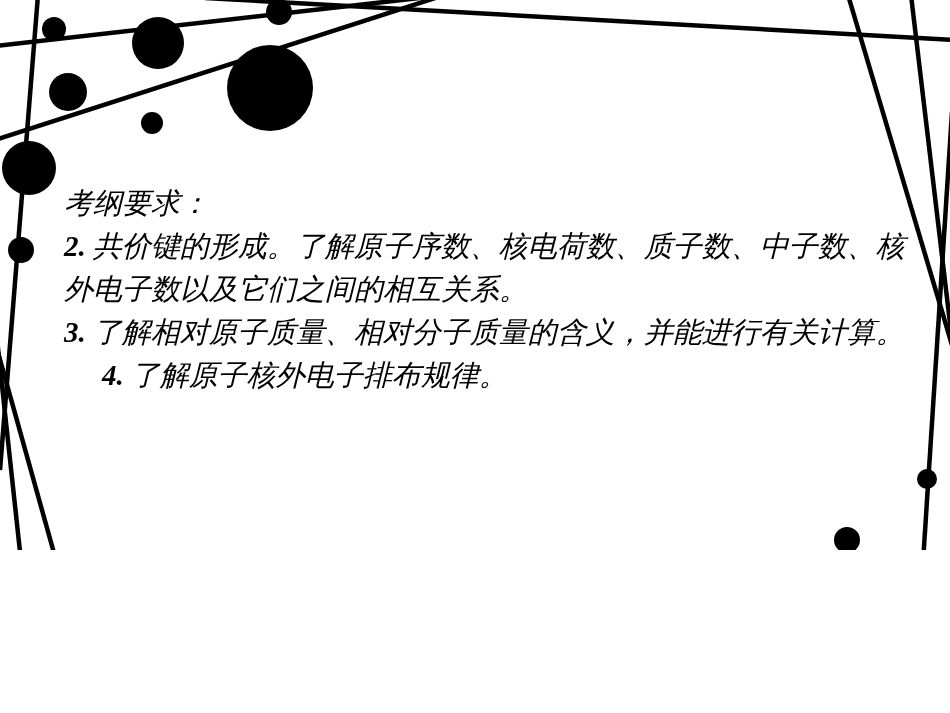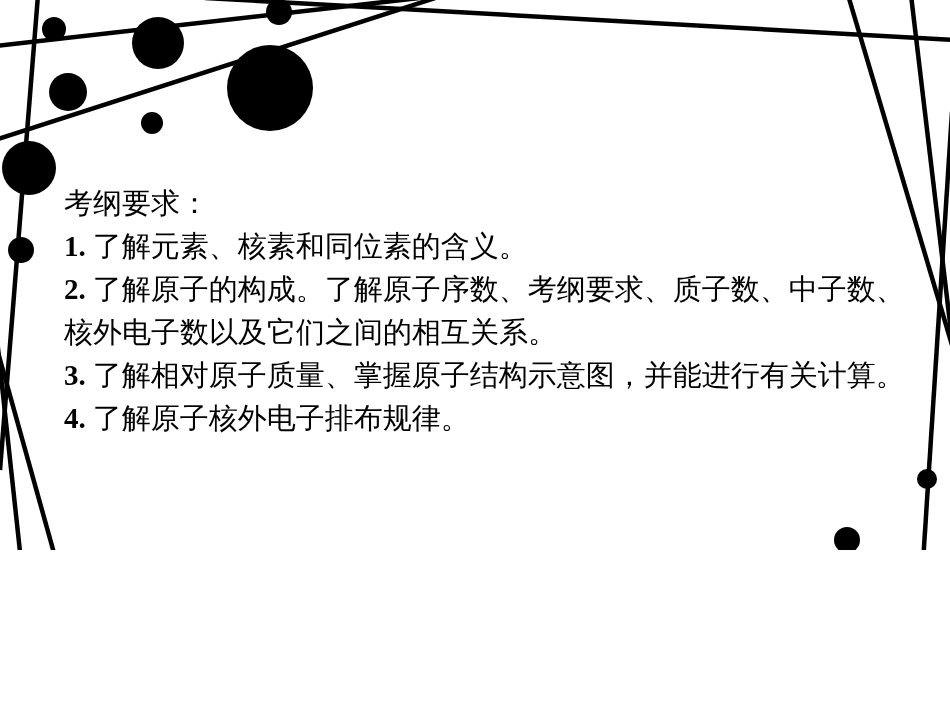--- a/index.html
+++ b/index.html
@@ -3,20 +3,21 @@
 <meta charset="utf-8">
 <style>
   html, body { margin: 0; padding: 0; background: #ffffff; }
   .slide {
     position: relative;
     width: 950px;
     height: 550px;
     background: #ffffff;
     overflow: hidden;
     font-family: "Liberation Sans", "DejaVu Sans", sans-serif;
+    font-style: italic;
   }
   .decor-layer {
     position: absolute;
     left: 0; top: 0;
     width: 950px; height: 713px;
     z-index: 0;
     pointer-events: none;
   }
   .textblock {
     position: absolute;
@@ -24,21 +25,21 @@
     top: 182px;
     width: 846px;
     z-index: 1;
     color: #000000;
     font-size: 29px;
     line-height: 43px;
     text-align: left;
   }
   .heading { white-space: nowrap; }
   .item { }
-  .item.indent { }
+  .item.indent { margin-left: 38px; }
   .num {
     font-family: "Liberation Serif", "DejaVu Serif", serif;
     font-weight: bold;
     margin-right: 7px;
   }
 </style>
 </head>
 <body>
 
 <div class="slide">
@@ -67,19 +68,18 @@
       <circle cx="847" cy="540" r="13" fill="#000000"></circle>
       <circle cx="787" cy="626" r="42" fill="#000000"></circle>
       <circle cx="891" cy="589" r="19" fill="#000000"></circle>
       <circle cx="884" cy="670" r="28" fill="#000000"></circle>
       <circle cx="707" cy="674" r="12" fill="#000000"></circle>
     </svg>
 
   <div class="textblock">
     <div class="heading">考纲要求：</div>
     <div>
-        <div class="item"><span class="num">1.</span><span>了解元素、核素和同位素的含义。</span></div>
-        <div class="item"><span class="num">2.</span><span>了解原子的构成。了解原子序数、考纲要求、质子数、中子数、核外电子数以及它们之间的相互关系。</span></div>
-        <div class="item"><span class="num">3.</span><span>了解相对原子质量、掌握原子结构示意图，并能进行有关计算。</span></div>
+        <div class="item"><span class="num">2.</span><span>共价键的形成。了解原子序数、核电荷数、质子数、中子数、核外电子数以及它们之间的相互关系。</span></div>
+        <div class="item"><span class="num">3.</span><span>了解相对原子质量、相对分子质量的含义，并能进行有关计算。</span></div>
         <div class="item indent"><span class="num">4.</span><span>了解原子核外电子排布规律。</span></div>
       </div>
   </div>
 </div>
 
 </body></html>

